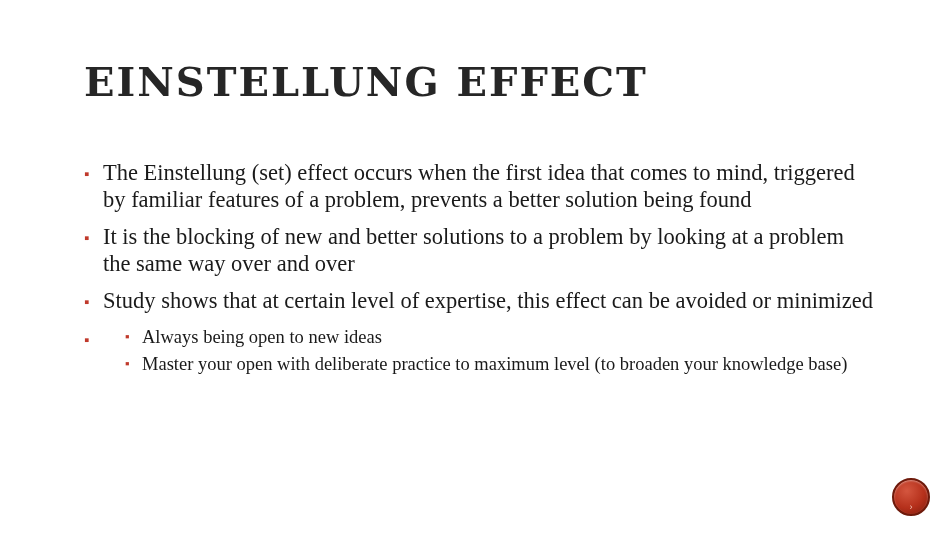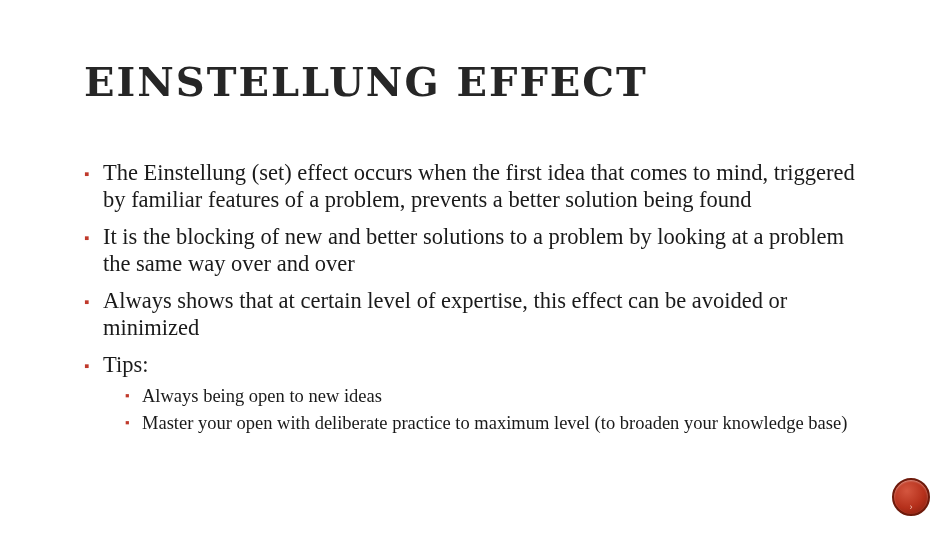--- a/index.html
+++ b/index.html
@@ -122,26 +122,25 @@
         <span class="li-text">The Einstellung (set) effect occurs when the first idea that comes to mind, triggered by familiar features of a problem, prevents a better solution being found</span>
       </li>
 
       <li>
         <span class="bullet">▪</span>
         <span class="li-text">It is the blocking of new and better solutions to a problem by looking at a problem the same way over and over</span>
       </li>
 
       <li>
         <span class="bullet">▪</span>
-        <span class="li-text">Always shows that at certain level of expertise, this effect can be avoided or minimized</span>
+        <span class="li-text">Study shows that at certain level of expertise, this effect can be avoided or minimized</span>
       </li>
 
       <li>
         <span class="bullet">▪</span>
-        <span class="li-text">Tips:</span>
         <ul class="level2">
           <li>
             <span class="bullet">▪</span>
             <span class="li-text">Always being open to new ideas</span>
           </li>
           <li>
             <span class="bullet">▪</span>
             <span class="li-text">Master your open with deliberate practice to maximum level (to broaden your knowledge base)</span>
           </li>
         </ul>

